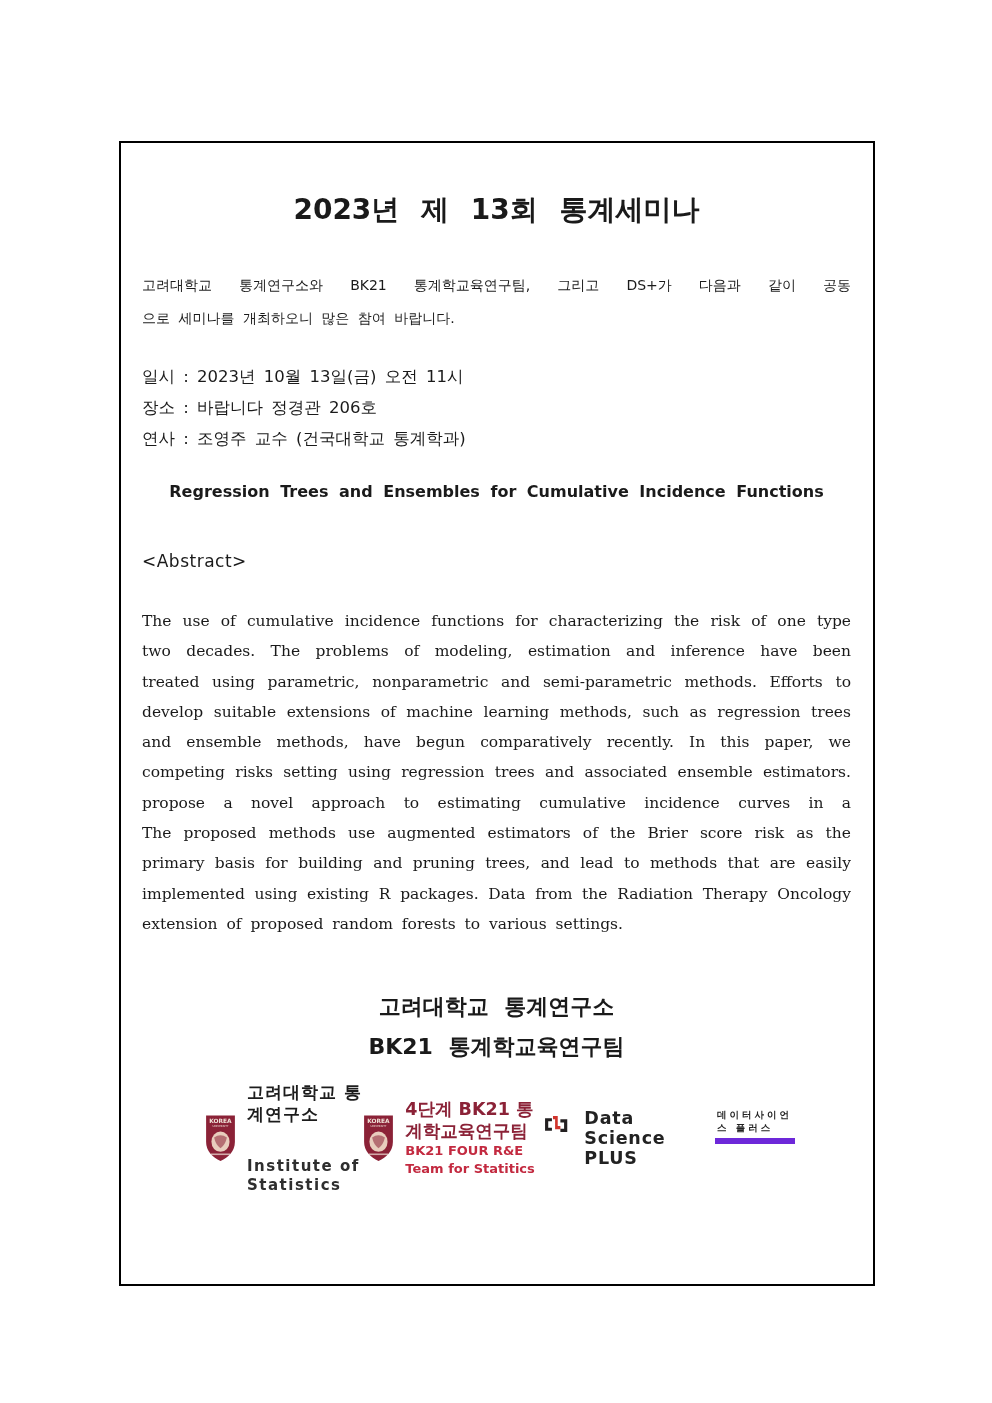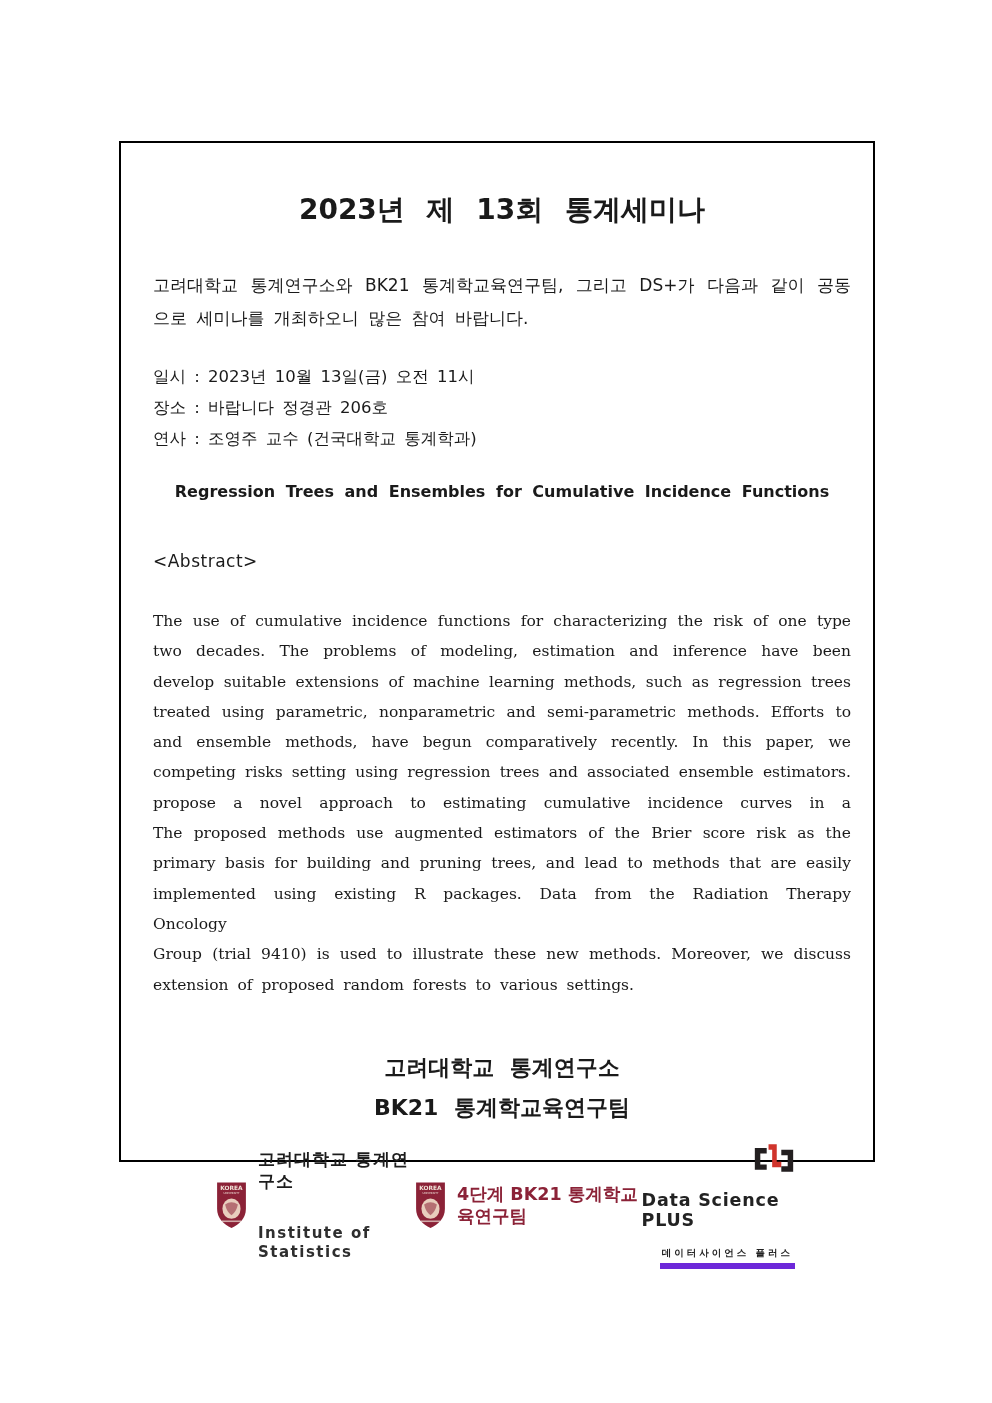--- a/index.html
+++ b/index.html
@@ -1,29 +1,29 @@
 <!DOCTYPE html>
 <html><head>
 <meta charset="utf-8">
 <style>
   html,body{margin:0;padding:0;}
   body{
     width:992px;height:1403px;background:#ffffff;position:relative;overflow:hidden;
     font-family:"DejaVu Sans","Liberation Sans",sans-serif;color:#1a1a1a;
   }
   .frame{
-    position:absolute;left:119px;top:141px;width:756px;height:1021px;
-    border:2px solid #000;box-sizing:border-box;padding:0 22px 0 32px;
+    position:absolute;left:119px;top:141px;width:756px;height:1145px;
+    border:2px solid #000;box-sizing:border-box;padding:0 22px 0 21px;
   }
   .doc-title{
     margin:48px 0 0;text-align:center;font-size:28px;line-height:38px;
     font-weight:bold;word-spacing:12px;
   }
   .intro{
-    margin-top:40px;font-size:17px;line-height:33px;word-spacing:4px;
+    margin-top:40px;font-size:14px;line-height:33px;word-spacing:4px;
   }
   .lines > div{text-align:justify;text-align-last:justify;}
   .lines > div:last-child{text-align-last:left;}
   .info{
     margin-top:26px;font-size:16.5px;line-height:31px;word-spacing:3px;
   }
   .talk-title{
     margin:26px 0 0;text-align:center;font-size:16px;line-height:24px;
     font-weight:bold;white-space:nowrap;word-spacing:5px;
   }
@@ -42,21 +42,21 @@
     margin-top:14px;display:flex;align-items:center;justify-content:space-between;
     padding:0 56px 0 62px;
   }
   .logo{display:flex;align-items:center;gap:10px;}
   .shield{width:33px;height:48px;flex:0 0 auto;}
   .logo-text{display:flex;flex-direction:column;justify-content:center;}
   .logo.ku .l1{font-size:17px;font-weight:bold;line-height:22px;letter-spacing:1px;color:#1c1c1c;}
   .logo.ku .l2{font-size:15px;font-weight:bold;line-height:19px;letter-spacing:1.5px;color:#2e2e2e;margin-top:32px;}
   .logo.bk21 .l1{font-size:17.5px;font-weight:bold;line-height:22px;color:#8b2237;}
   .logo.bk21 .l2{font-size:13px;font-weight:bold;line-height:18px;color:#c32a40;}
-  .logo.ds{flex-direction:column;gap:16px;align-items:flex-end;}
+  .logo.ds{flex-direction:row;gap:16px;align-items:flex-start;}
   .ds-mark{width:42px;height:32px;}
   .logo.ds .l1{font-size:17.5px;font-weight:bold;line-height:20px;letter-spacing:.8px;color:#222;}
   .logo.ds .l2{
     font-size:9.5px;font-weight:bold;letter-spacing:3px;color:#222;
     padding:1px 2px 3px;border-bottom:6px solid #6d28d9;
   }
 </style>
 </head>
 <body>
 
@@ -75,29 +75,28 @@
     <div>연사 : 조영주 교수 (건국대학교 통계학과)</div>
   </div>
 
   <h2 class="talk-title">Regression Trees and Ensembles for Cumulative Incidence Functions</h2>
 
   <div class="abstract-heading">&lt;Abstract&gt;</div>
 
   <div class="abstract lines">
       <div>The use of cumulative incidence functions for characterizing the risk of one type</div>
       <div>two decades. The problems of modeling, estimation and inference have been</div>
+      <div>treated using parametric, nonparametric and semi-parametric methods. Efforts to</div>
       <div>develop suitable extensions of machine learning methods, such as regression trees</div>
-      <div>treated using parametric, nonparametric and semi-parametric methods. Efforts to</div>
       <div>and ensemble methods, have begun comparatively recently. In this paper, we</div>
       <div>competing risks setting using regression trees and associated ensemble estimators.</div>
       <div>propose a novel approach to estimating cumulative incidence curves in a</div>
       <div>The proposed methods use augmented estimators of the Brier score risk as the</div>
       <div>primary basis for building and pruning trees, and lead to methods that are easily</div>
       <div>implemented using existing R packages. Data from the Radiation Therapy Oncology</div>
-      <div>Group (trial 9410) is used to illustrate these new methods. Moreover, we discuss</div>
       <div>extension of proposed random forests to various settings.</div>
     </div>
 
   <div class="hosts">
     <div>고려대학교 통계연구소</div>
     <div>BK21 통계학교육연구팀</div>
   </div>
 
   <div class="logos">
 
@@ -120,20 +119,21 @@
       <svg class="shield" viewBox="0 0 60 90">
         <path d="M3,3 H57 V52 C57,70 45,81 30,88 C15,81 3,70 3,52 Z" fill="#8b2237"></path>
         <text x="30" y="17" text-anchor="middle" font-size="11" font-weight="bold" fill="#f0e2d8">KOREA</text>
         <text x="30" y="25" text-anchor="middle" font-size="5" fill="#f0e2d8">UNIVERSITY</text>
         <ellipse cx="30" cy="52" rx="17" ry="19" fill="#e8cdbd"></ellipse>
         <path d="M18,44 q12,-8 24,0 q-3,14 -12,20 q-9,-6 -12,-20 Z" fill="#8b2237" opacity="0.55"></path>
         <rect x="12" y="74" width="36" height="3" fill="#f0e2d8" opacity="0.7"></rect>
       </svg>
       <div class="logo-text">
         <div class="l1">4단계 BK21 통계학교육연구팀</div>
+        <div class="l2">BK21 FOUR R&amp;E Team for Statitics</div>
       </div>
     </div>
 
     <div class="logo ds">
       <svg class="ds-mark" viewBox="0 0 46 34">
         <path fill="#231f20" d="M2,6 H15 V12 H8 V24 H15 V30 H2 Z"></path>
         <path fill="#d0342c" d="M17,2 H26 V21 H31 V27 H21 V8 H17 Z"></path>
         <path fill="#231f20" d="M31,8 H44 V32 H31 V26 H38 V14 H31 Z"></path>
       </svg>
       <div class="l1">Data Science PLUS</div>

